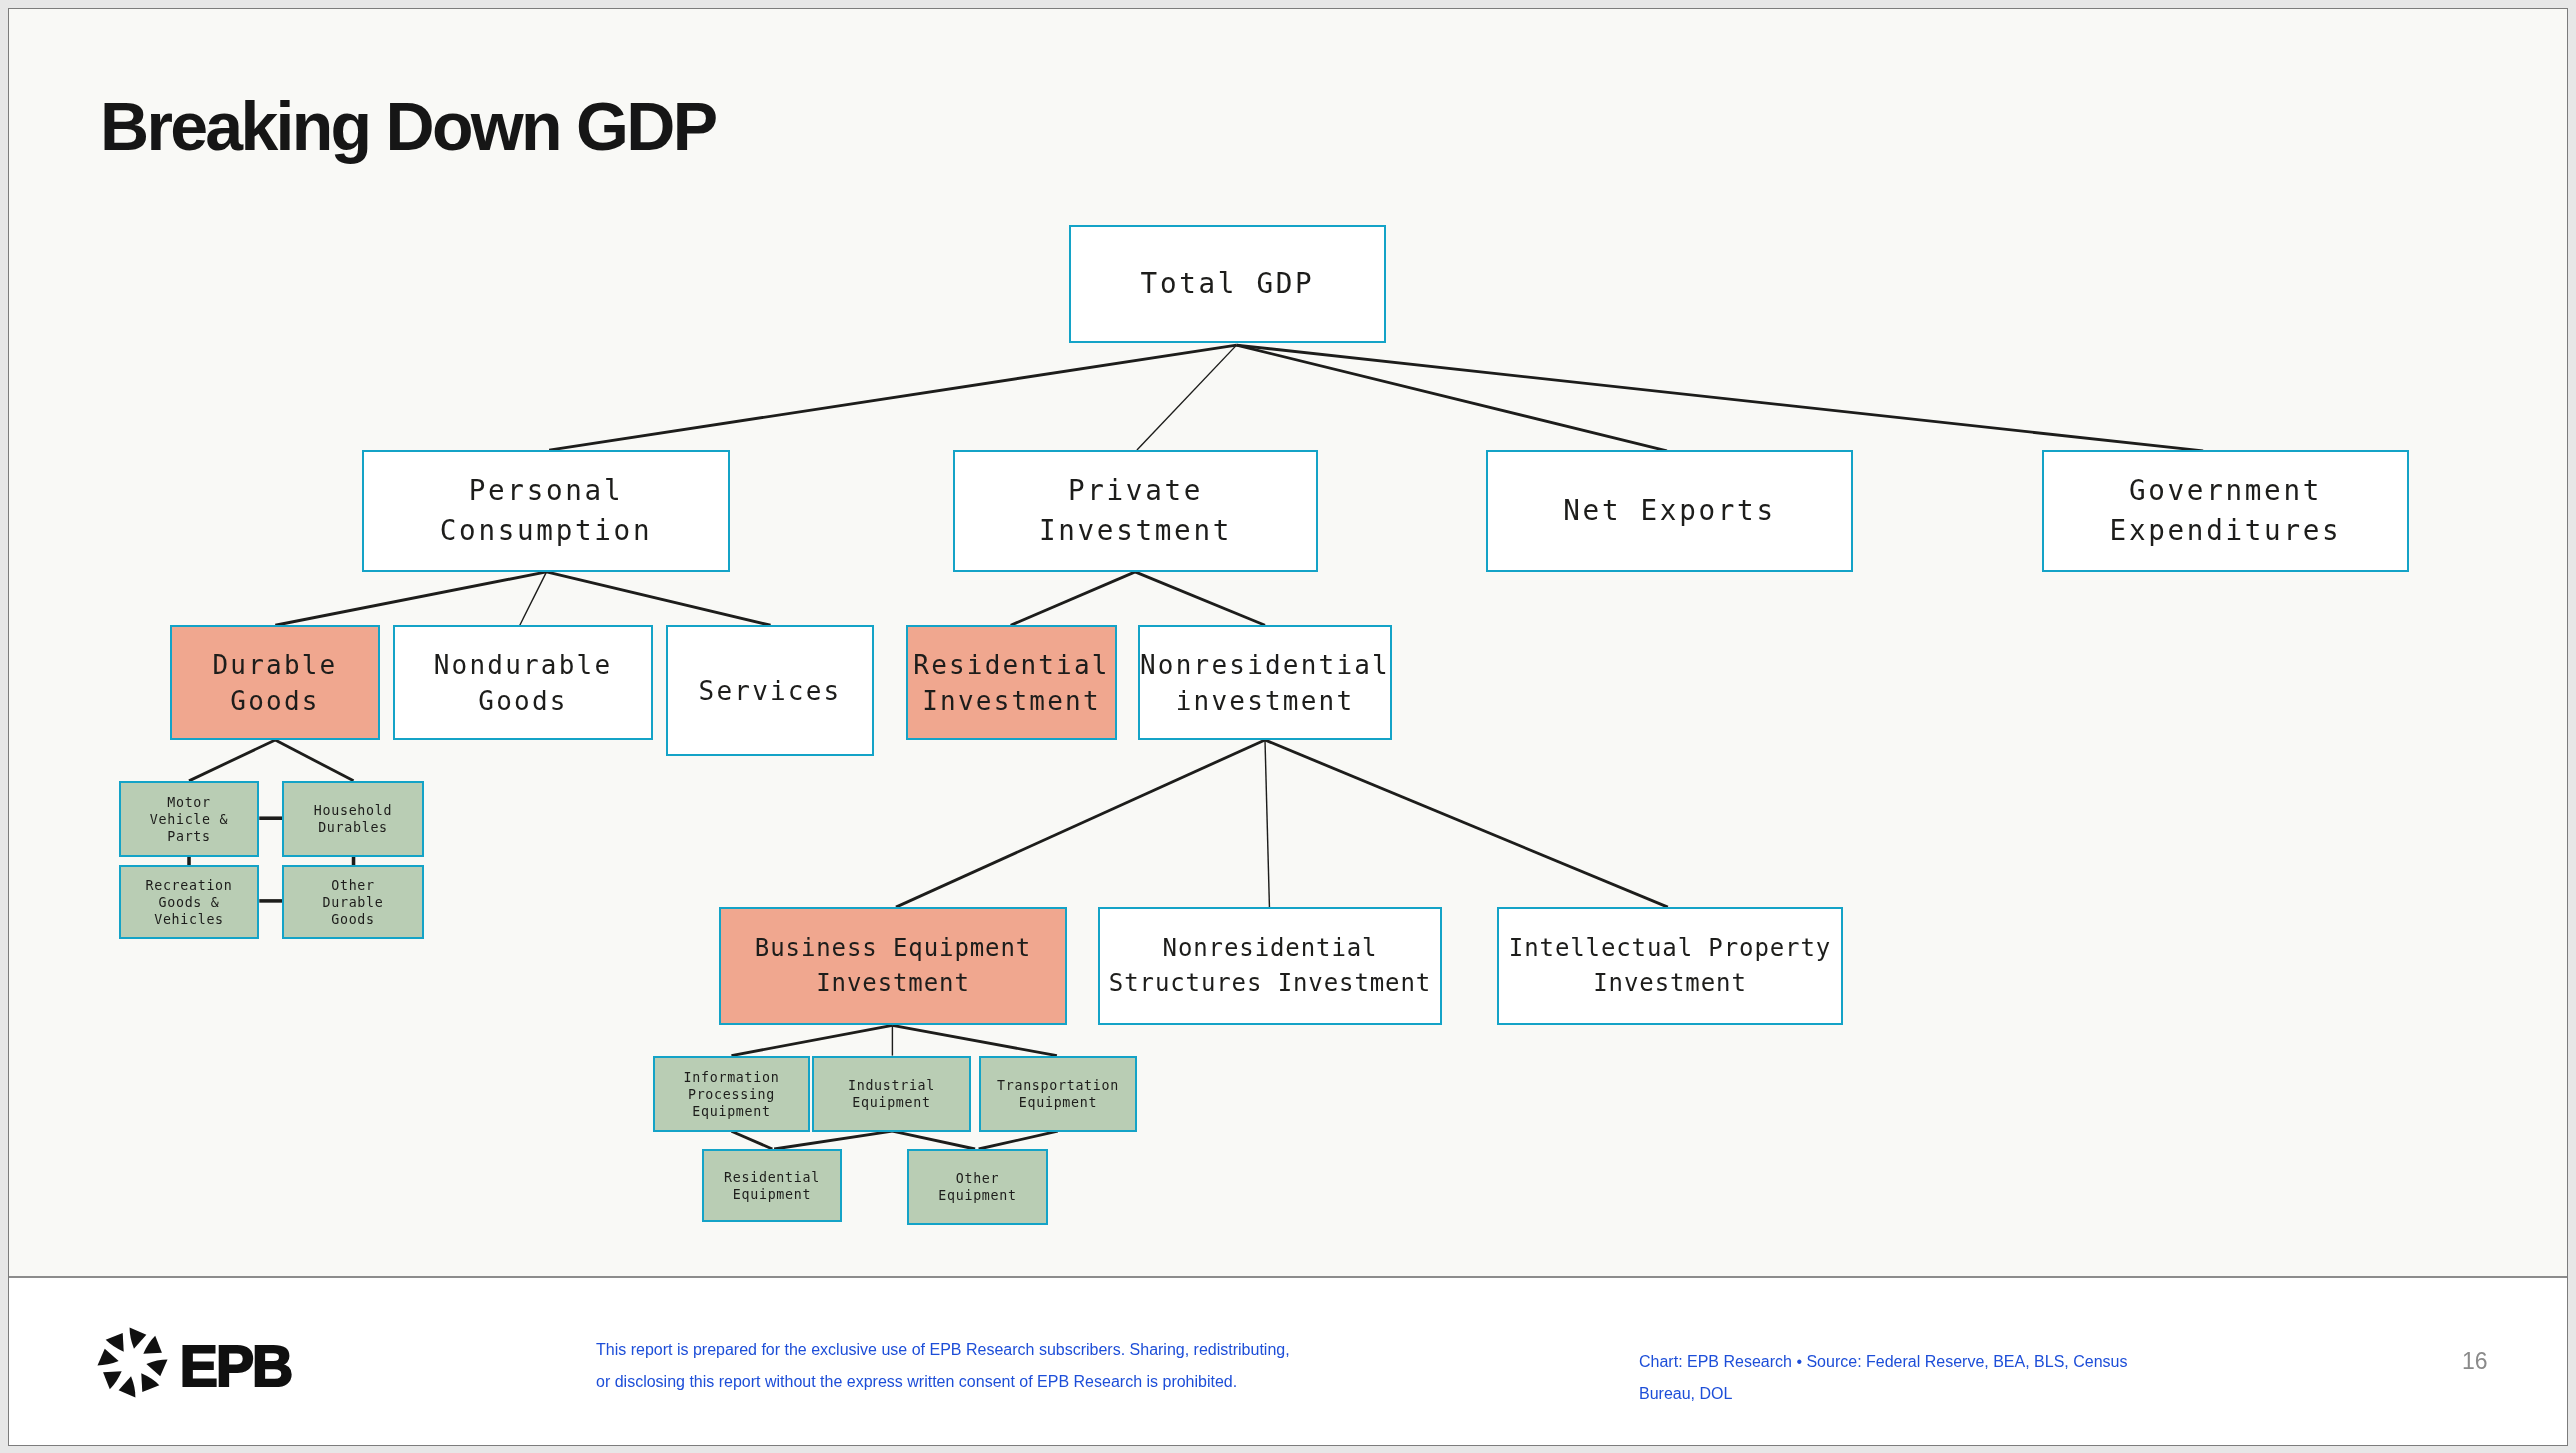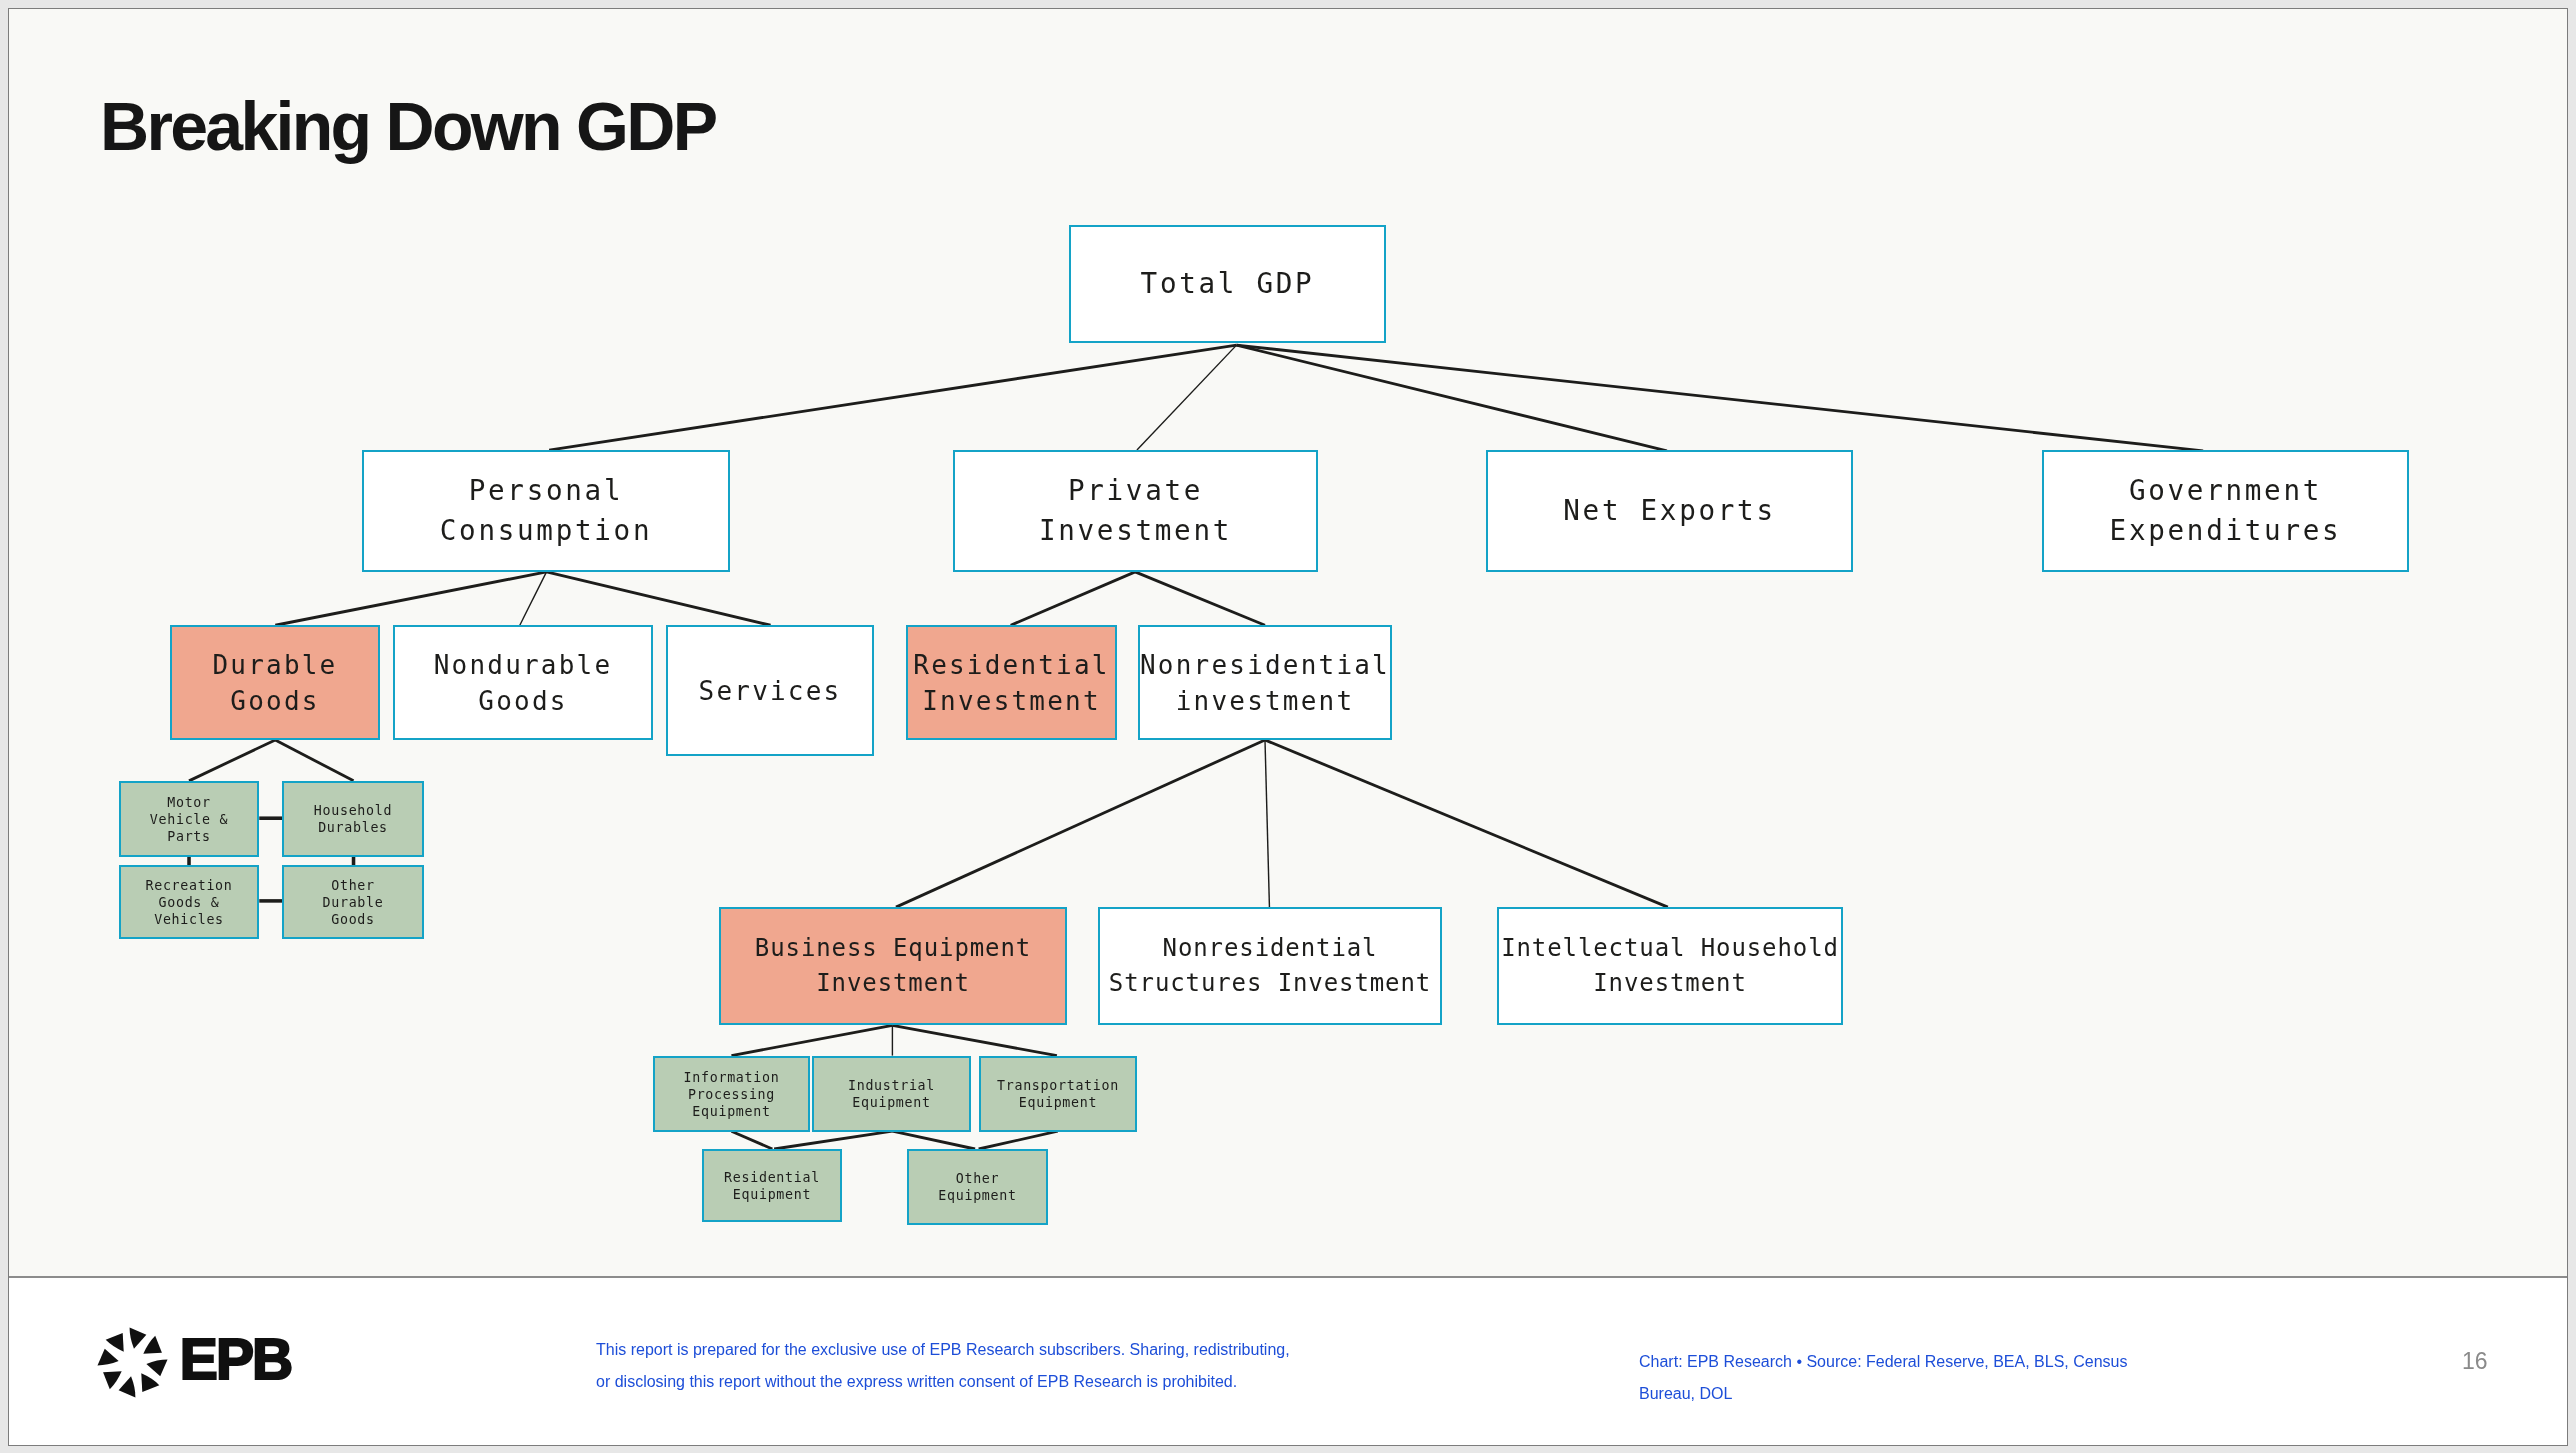--- a/index.html
+++ b/index.html
@@ -64,21 +64,21 @@
   #information-processing-equipment{left:644px;top:1047px;width:157px;height:76px;}
   #industrial-equipment{left:803px;top:1047px;width:159px;height:76px;}
   #transportation-equipment{left:970px;top:1047px;width:158px;height:76px;}
   #residential-equipment{left:693px;top:1140px;width:140px;height:73px;}
   #other-equipment{left:898px;top:1140px;width:141px;height:76px;}
 
   .footer{
     position:absolute;left:0;right:0;top:1267px;bottom:0;
     background:#ffffff;border-top:2.7px solid #8c8c8c;
   }
-  .logo{position:absolute;left:87px;top:48px;display:flex;align-items:flex-start;gap:10.7px;}
+  .logo{position:absolute;left:87px;top:48px;display:flex;align-items:flex-end;gap:10.7px;}
   .logo-text{
     font-family:"Liberation Sans",sans-serif;font-weight:bold;
     font-size:57px;letter-spacing:-1.8px;color:#101010;
     -webkit-text-stroke:2.2px #101010;
   }
   .footer-text{
     position:absolute;margin:0;
     font-family:"Liberation Sans",sans-serif;
     font-size:16px;line-height:32px;color:#1d4ed8;
     white-space:pre-line;
@@ -150,21 +150,21 @@
 Goods &amp;
 Vehicles</span></div>
   <div class="node f4 leaf" id="other-durable-goods"><span>Other
 Durable
 Goods</span></div>
 
   <div class="node f3 salmon" id="business-equipment-investment"><span>Business Equipment
 Investment</span></div>
   <div class="node f3" id="nonresidential-structures-investment"><span>Nonresidential
 Structures Investment</span></div>
-  <div class="node f3" id="intellectual-property-investment"><span>Intellectual Household
+  <div class="node f3" id="intellectual-property-investment"><span>Intellectual Property
 Investment</span></div>
 
   <div class="node f4 leaf" id="information-processing-equipment"><span>Information
 Processing
 Equipment</span></div>
   <div class="node f4 leaf" id="industrial-equipment"><span>Industrial
 Equipment</span></div>
   <div class="node f4 leaf" id="transportation-equipment"><span>Transportation
 Equipment</span></div>
   <div class="node f4 leaf" id="residential-equipment"><span>Residential

